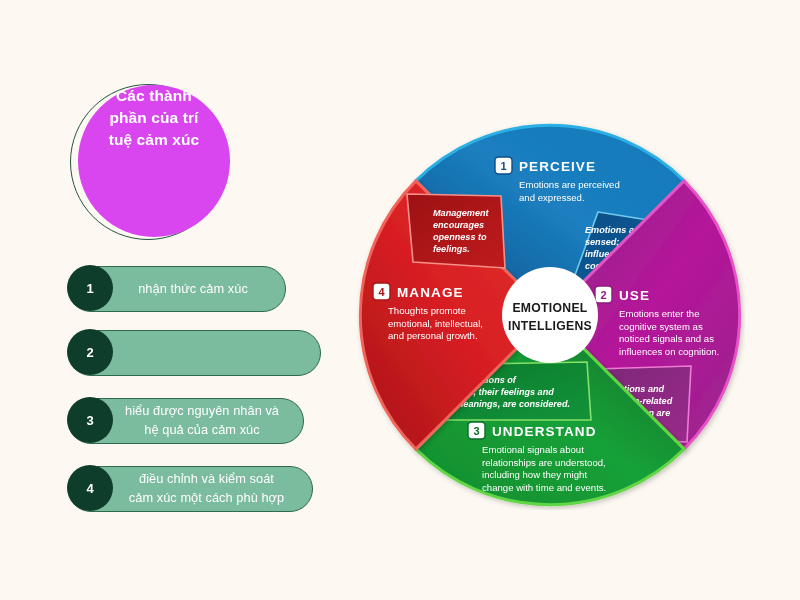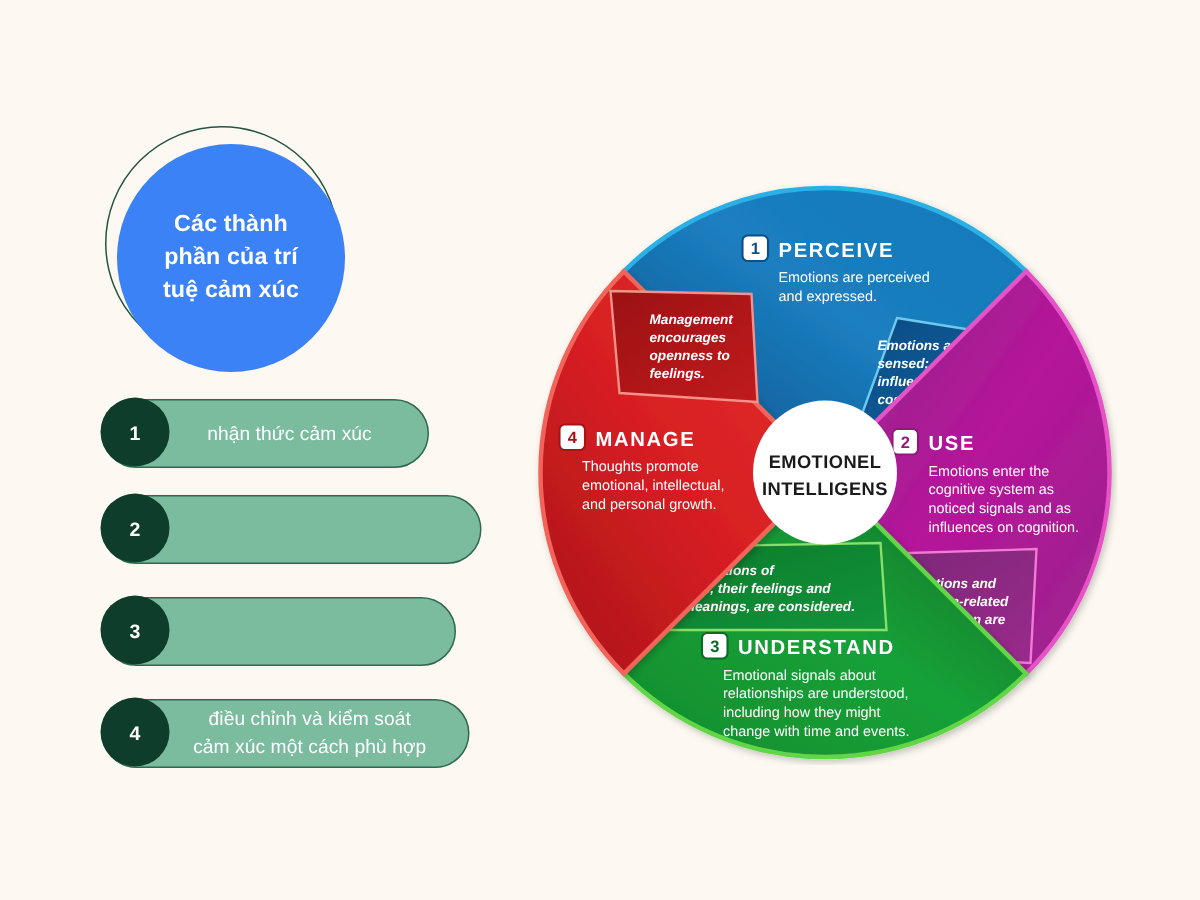--- a/index.html
+++ b/index.html
@@ -37,27 +37,26 @@
     top: 0;
     width: 156px;
     height: 156px;
     border: 1.5px solid #23543f;
     border-radius: 50%;
     box-sizing: border-box;
   }
   #title-circle {
     position: absolute;
     left: 8px;
-    top: 12px;
+    top: 1px;
     width: 152px;
     height: 152px;
     border-radius: 50%;
-    background: #3b82f6;
+    background: #d946ef;
     display: flex;
-    align-items: center;
     justify-content: center;
     box-sizing: border-box;
   }
   #title-text {
     color: #ffffff;
     font-size: 15.5px;
     font-weight: bold;
     line-height: 1.42;
     text-align: center;
     letter-spacing: 0.1px;
@@ -168,20 +167,22 @@
     <div class="pill-badge">1</div>
     <div class="pill-label">nhận thức cảm xúc</div>
   </div>
 
   <div class="pill" id="pill-2">
     <div class="pill-badge">2</div>
   </div>
 
   <div class="pill" id="pill-3">
     <div class="pill-badge">3</div>
+    <div class="pill-label">hiểu được nguyên nhân và
+hệ quả của cảm xúc</div>
   </div>
 
   <div class="pill" id="pill-4">
     <div class="pill-badge">4</div>
     <div class="pill-label">điều chỉnh và kiểm soát
 cảm xúc một cách phù hợp</div>
   </div>
 
 </div>
 

